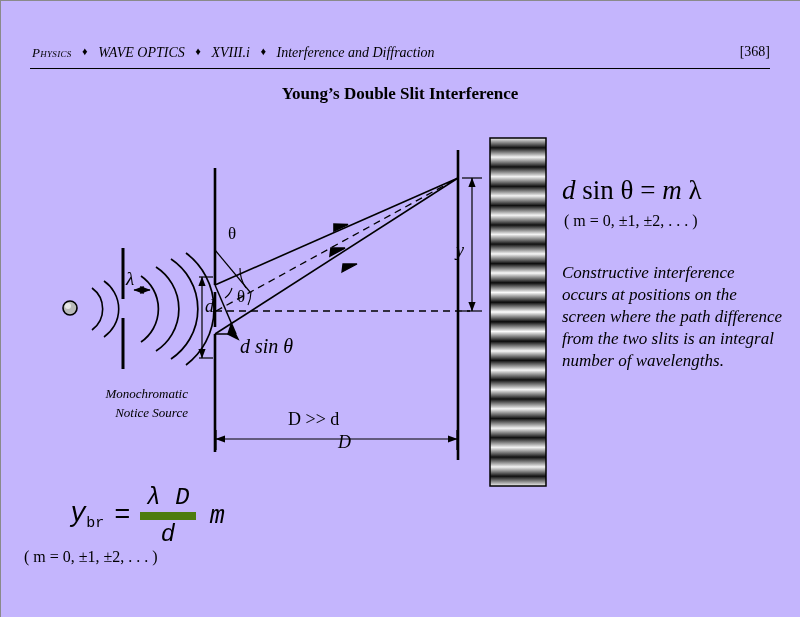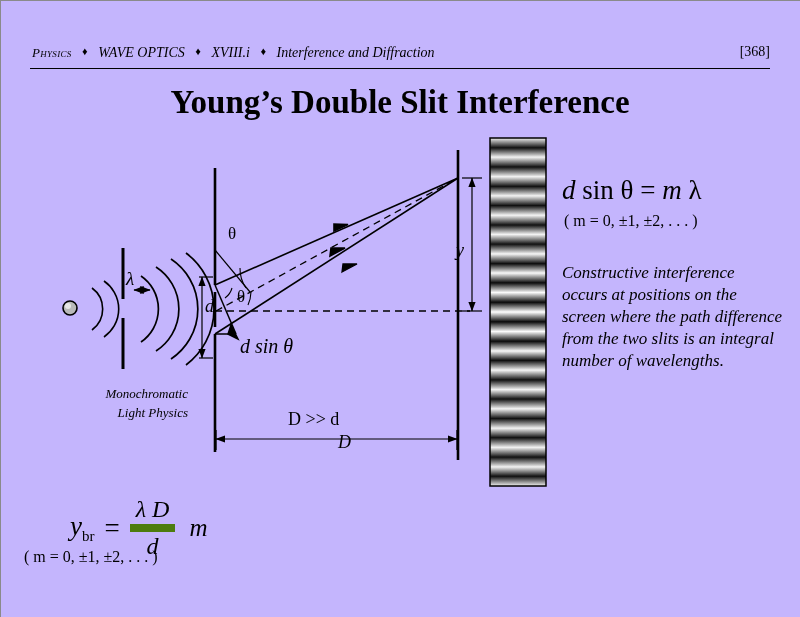--- a/index.html
+++ b/index.html
@@ -60,21 +60,21 @@
 
   
   #title {
     position: absolute;
     left: 0;
     top: 84px;
     width: 800px;
     text-align: center;
     font-family: "Liberation Serif", serif;
     font-weight: bold;
-    font-size: 33px;
+    font-size: 17px;
   }
 
   
   #diagram {
     position: absolute;
     left: 0;
     top: 0;
     width: 800px;
     height: 617px;
     pointer-events: none;
@@ -135,22 +135,22 @@
     font-family: "Liberation Serif", serif;
     font-style: italic;
     font-size: 17px;
     line-height: 22px;
   }
 
   
   #formula-box {
     position: absolute;
     left: 70px;
-    top: 496px;
-    font-family: Liberation Serif, serif;
+    top: 484px;
+    font-family: Liberation Mono, monospace;
   }
   #formula-line {
     display: flex;
     align-items: center;
     font-size: 27px;
     font-style: italic;
   }
   #formula-line .ybr {
     font-size: 27px;
     font-style: italic;
@@ -373,21 +373,21 @@
   <div class="lbl" id="lbl-d-slit">d</div>
   <div class="lbl" id="lbl-theta-top">θ</div>
   <div class="lbl" id="lbl-theta-mid">θ</div>
   <div class="lbl" id="lbl-dsin">d sin θ</div>
   <div class="lbl" id="lbl-y">y</div>
   <div class="lbl" id="lbl-Dggd">D &gt;&gt; d</div>
   <div class="lbl" id="lbl-D">D</div>
 
   <div class="lbl" id="src-label">
     <div>Monochromatic</div>
-    <div>Light Physics</div>
+    <div>Notice Source</div>
   </div>
 
   <div id="eq-main">
     <span>d</span><span>&nbsp;</span><span class="rm">sin</span><span>&nbsp;</span><span class="rm">θ</span><span>&nbsp;</span><span class="rm">=</span><span>&nbsp;</span><span>m</span><span>&nbsp;</span><span class="rm">λ</span>
   </div>
   <div id="eq-main-sub">( m = 0, ±1, ±2, . . . )</div>
 
   <div id="right-para">Constructive interference occurs at positions on the screen where the path difference from the two slits is an integral number of wavelengths.</div>
 
   <div id="formula-box">

